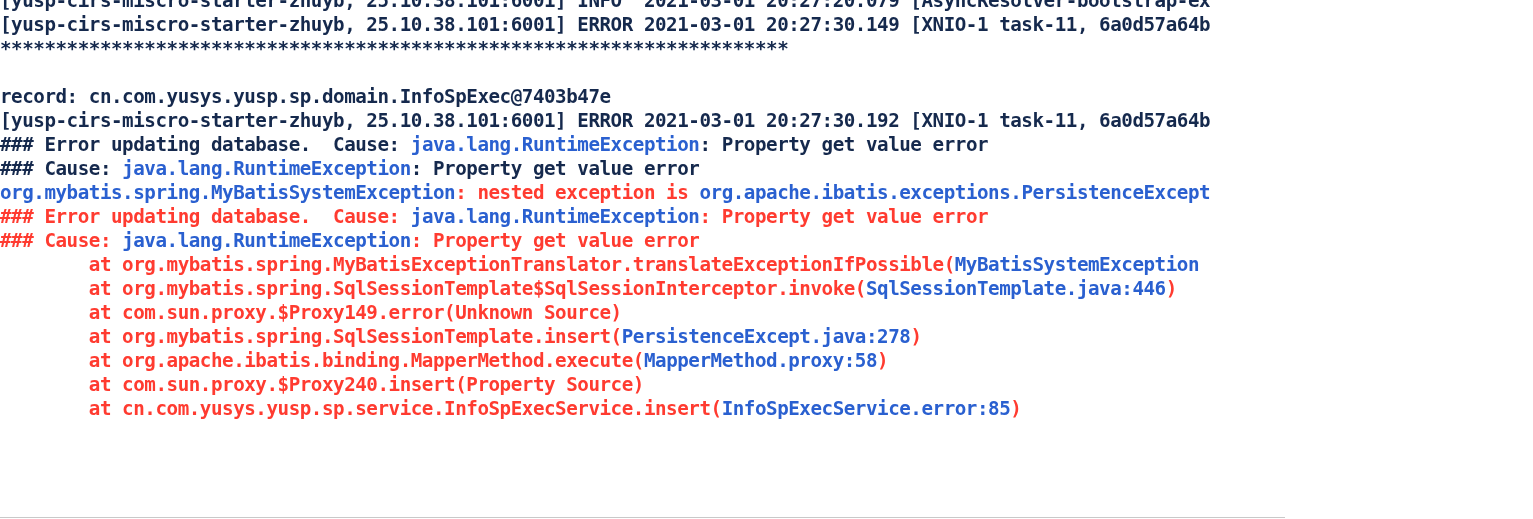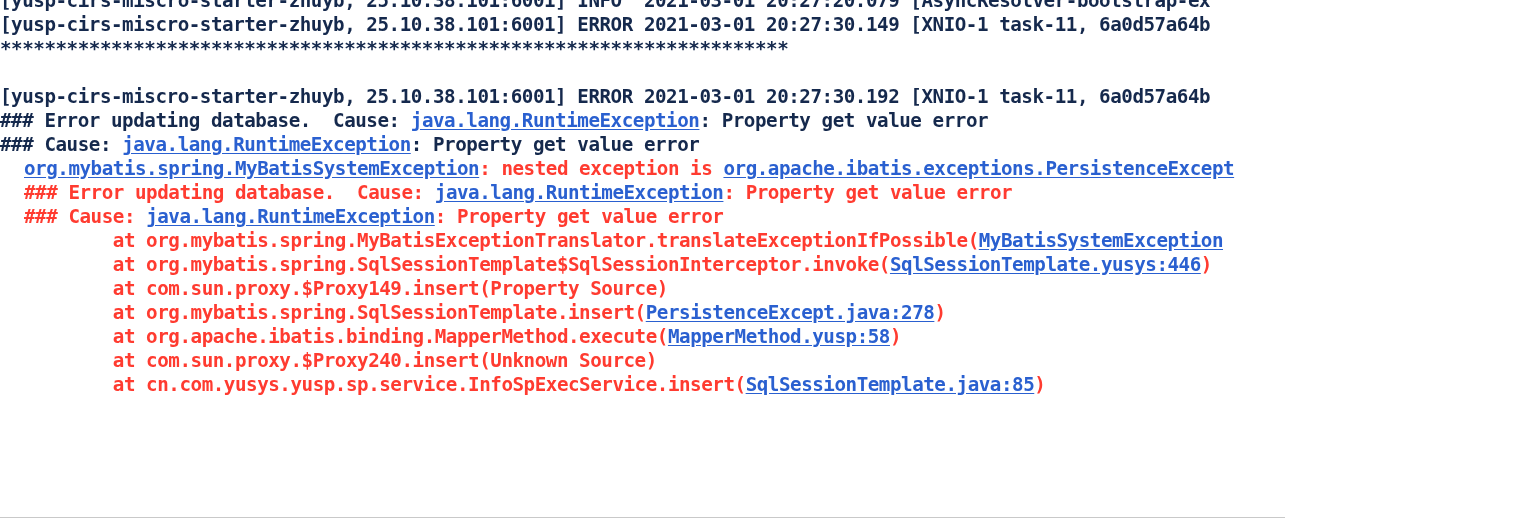--- a/index.html
+++ b/index.html
@@ -39,25 +39,24 @@
     letter-spacing: -0.45px;
     white-space: pre;
     overflow: hidden;
     font-family: "DejaVu Sans Mono", monospace;
     font-weight: 700;
     -webkit-font-smoothing: none;
   }
 
   
   .c-dark  { color: #15294d; }
-  .c-red   { color: #ff3b30; margin-left: 24px; }
+  .c-red   { color: #ff3b30; }
 
   .log-line .lnk {
     color: #2a60d0;
-    text-decoration: underline;
     text-underline-offset: 2px;
   }
   .c-red .lnk { color: #2a60d0; }
 
   .blank-line { height: 24px; }
 
   .bottom-rule {
     position: absolute;
     left: 0;
     bottom: 1px;
@@ -68,28 +67,29 @@
 </style>
 </head>
 <body>
 
 <div id="console">
   <div class="log-lines">
       <div class="log-line c-dark"><span>[yusp-cirs-miscro-starter-zhuyb, 25.10.38.101:6001] INFO  2021-03-01 20:27:20.079 [AsyncResolver-bootstrap-ex</span></div>
       <div class="log-line c-dark"><span>[yusp-cirs-miscro-starter-zhuyb, 25.10.38.101:6001] ERROR 2021-03-01 20:27:30.149 [XNIO-1 task-11, 6a0d57a64b</span></div>
       <div class="log-line c-dark"><span>***********************************************************************</span></div>
       <div class="log-line c-dark blank-line"></div>
+      <div class="log-line c-dark"><span>record: cn.com.yusys.yusp.sp.domain.InfoSpExec@7403b47e</span></div>
       <div class="log-line c-dark"><span>[yusp-cirs-miscro-starter-zhuyb, 25.10.38.101:6001] ERROR 2021-03-01 20:27:30.192 [XNIO-1 task-11, 6a0d57a64b</span></div>
       <div class="log-line c-dark"><span>### Error updating database.  Cause: </span><span class="lnk">java.lang.RuntimeException</span><span>: Property get value error</span></div>
       <div class="log-line c-dark"><span>### Cause: </span><span class="lnk">java.lang.RuntimeException</span><span>: Property get value error</span></div>
       <div class="log-line c-red"><span class="lnk">org.mybatis.spring.MyBatisSystemException</span><span>: nested exception is </span><span class="lnk">org.apache.ibatis.exceptions.PersistenceExcept</span></div>
       <div class="log-line c-red"><span>### Error updating database.  Cause: </span><span class="lnk">java.lang.RuntimeException</span><span>: Property get value error</span></div>
       <div class="log-line c-red"><span>### Cause: </span><span class="lnk">java.lang.RuntimeException</span><span>: Property get value error</span></div>
       <div class="log-line c-red"><span>        at org.mybatis.spring.MyBatisExceptionTranslator.translateExceptionIfPossible(</span><span class="lnk">MyBatisSystemException</span></div>
-      <div class="log-line c-red"><span>        at org.mybatis.spring.SqlSessionTemplate$SqlSessionInterceptor.invoke(</span><span class="lnk">SqlSessionTemplate.yusys:446</span><span>)</span></div>
-      <div class="log-line c-red"><span>        at com.sun.proxy.$Proxy149.insert(Property Source)</span></div>
+      <div class="log-line c-red"><span>        at org.mybatis.spring.SqlSessionTemplate$SqlSessionInterceptor.invoke(</span><span class="lnk">SqlSessionTemplate.java:446</span><span>)</span></div>
+      <div class="log-line c-red"><span>        at com.sun.proxy.$Proxy149.error(Unknown Source)</span></div>
       <div class="log-line c-red"><span>        at org.mybatis.spring.SqlSessionTemplate.insert(</span><span class="lnk">PersistenceExcept.java:278</span><span>)</span></div>
-      <div class="log-line c-red"><span>        at org.apache.ibatis.binding.MapperMethod.execute(</span><span class="lnk">MapperMethod.yusp:58</span><span>)</span></div>
-      <div class="log-line c-red"><span>        at com.sun.proxy.$Proxy240.insert(Unknown Source)</span></div>
-      <div class="log-line c-red"><span>        at cn.com.yusys.yusp.sp.service.InfoSpExecService.insert(</span><span class="lnk">SqlSessionTemplate.java:85</span><span>)</span></div>
+      <div class="log-line c-red"><span>        at org.apache.ibatis.binding.MapperMethod.execute(</span><span class="lnk">MapperMethod.proxy:58</span><span>)</span></div>
+      <div class="log-line c-red"><span>        at com.sun.proxy.$Proxy240.insert(Property Source)</span></div>
+      <div class="log-line c-red"><span>        at cn.com.yusys.yusp.sp.service.InfoSpExecService.insert(</span><span class="lnk">InfoSpExecService.error:85</span><span>)</span></div>
     </div>
   <div class="bottom-rule"></div>
 </div>
 
 </body></html>

